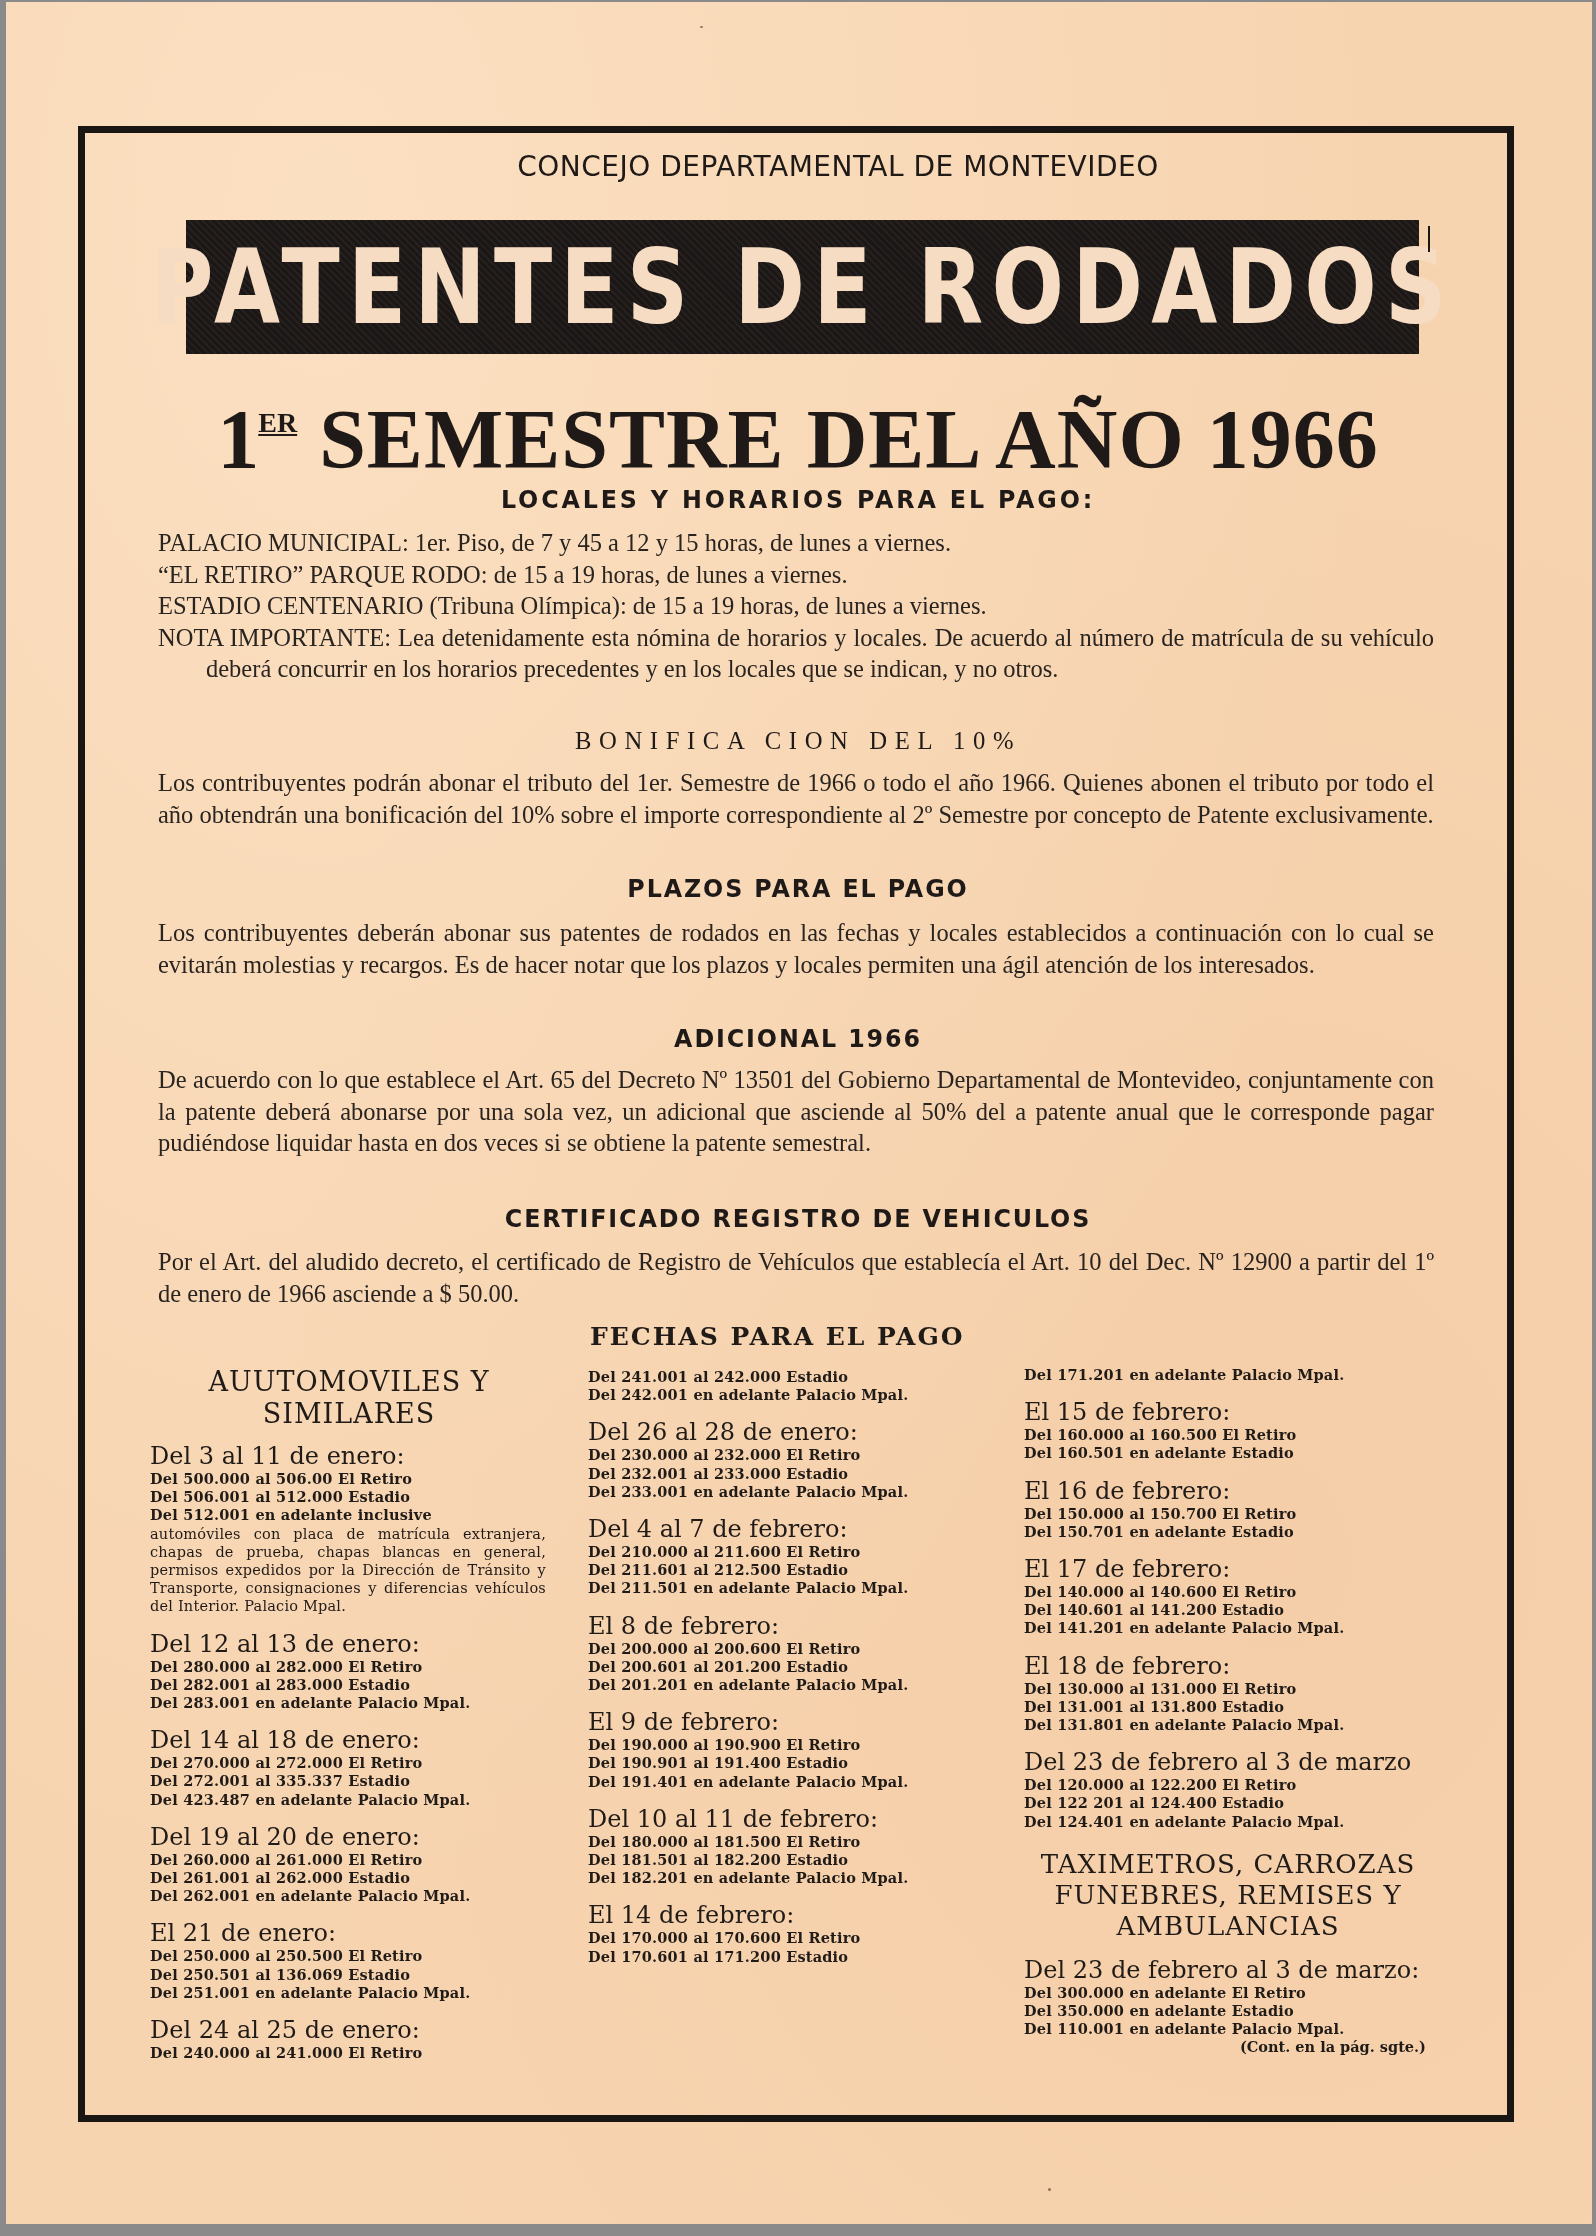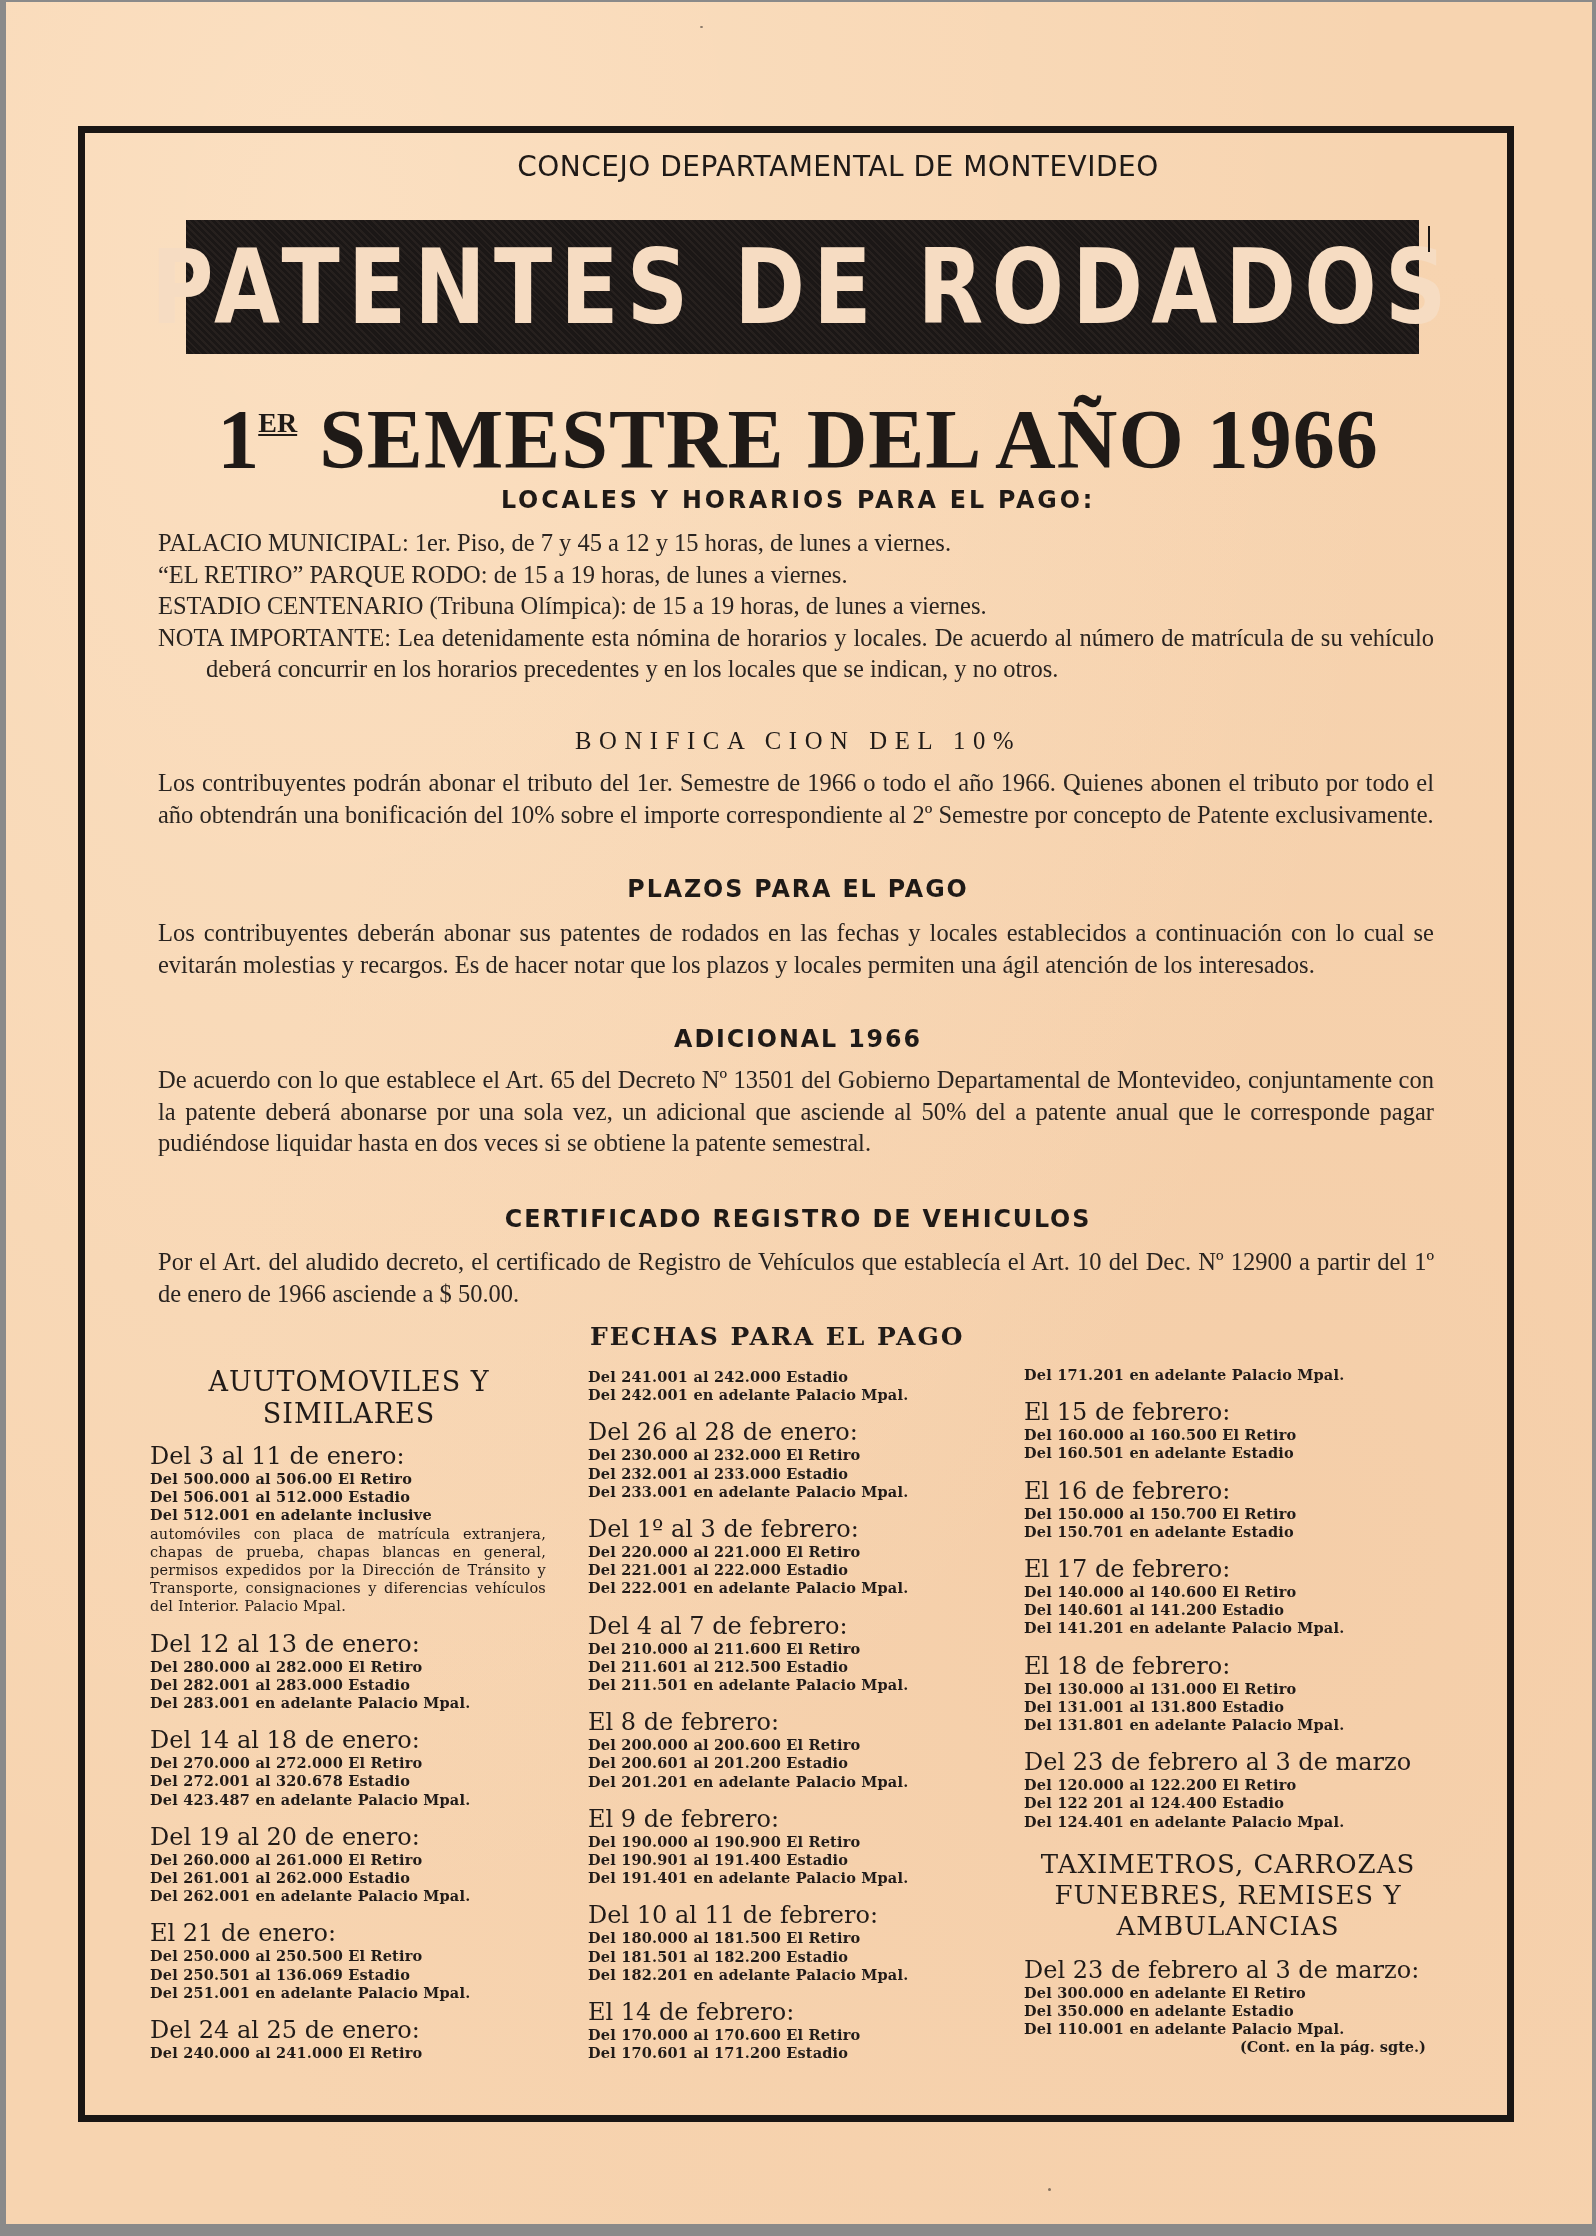--- a/index.html
+++ b/index.html
@@ -261,21 +261,21 @@
       </div>
       <div class="grp">
         <div class="grp-h">Del 12 al 13 de enero:</div>
         <div class="row">Del 280.000 al 282.000 El Retiro</div>
         <div class="row">Del 282.001 al 283.000 Estadio</div>
         <div class="row">Del 283.001 en adelante Palacio Mpal.</div>
       </div>
       <div class="grp">
         <div class="grp-h">Del 14 al 18 de enero:</div>
         <div class="row">Del 270.000 al 272.000 El Retiro</div>
-        <div class="row">Del 272.001 al 320.678 Estadio</div>
+        <div class="row">Del 272.001 al 335.337 Estadio</div>
         <div class="row">Del 423.487 en adelante Palacio Mpal.</div>
       </div>
       <div class="grp">
         <div class="grp-h">Del 19 al 20 de enero:</div>
         <div class="row">Del 260.000 al 261.000 El Retiro</div>
         <div class="row">Del 261.001 al 262.000 Estadio</div>
         <div class="row">Del 262.001 en adelante Palacio Mpal.</div>
       </div>
       <div class="grp">
         <div class="grp-h">El 21 de enero:</div>
@@ -294,26 +294,20 @@
   <div id="col2-cont">
       <div class="row">Del 241.001 al 242.000 Estadio</div>
       <div class="row">Del 242.001 en adelante Palacio Mpal.</div>
     </div>
   <div id="col2-groups">
       <div class="grp">
         <div class="grp-h">Del 26 al 28 de enero:</div>
         <div class="row">Del 230.000 al 232.000 El Retiro</div>
         <div class="row">Del 232.001 al 233.000 Estadio</div>
         <div class="row">Del 233.001 en adelante Palacio Mpal.</div>
-      </div>
-      <div class="grp">
-        <div class="grp-h">Del 1º al 3 de febrero:</div>
-        <div class="row">Del 220.000 al 221.000 El Retiro</div>
-        <div class="row">Del 221.001 al 222.000 Estadio</div>
-        <div class="row">Del 222.001 en adelante Palacio Mpal.</div>
       </div>
       <div class="grp">
         <div class="grp-h">Del 4 al 7 de febrero:</div>
         <div class="row">Del 210.000 al 211.600 El Retiro</div>
         <div class="row">Del 211.601 al 212.500 Estadio</div>
         <div class="row">Del 211.501 en adelante Palacio Mpal.</div>
       </div>
       <div class="grp">
         <div class="grp-h">El 8 de febrero:</div>
         <div class="row">Del 200.000 al 200.600 El Retiro</div>

